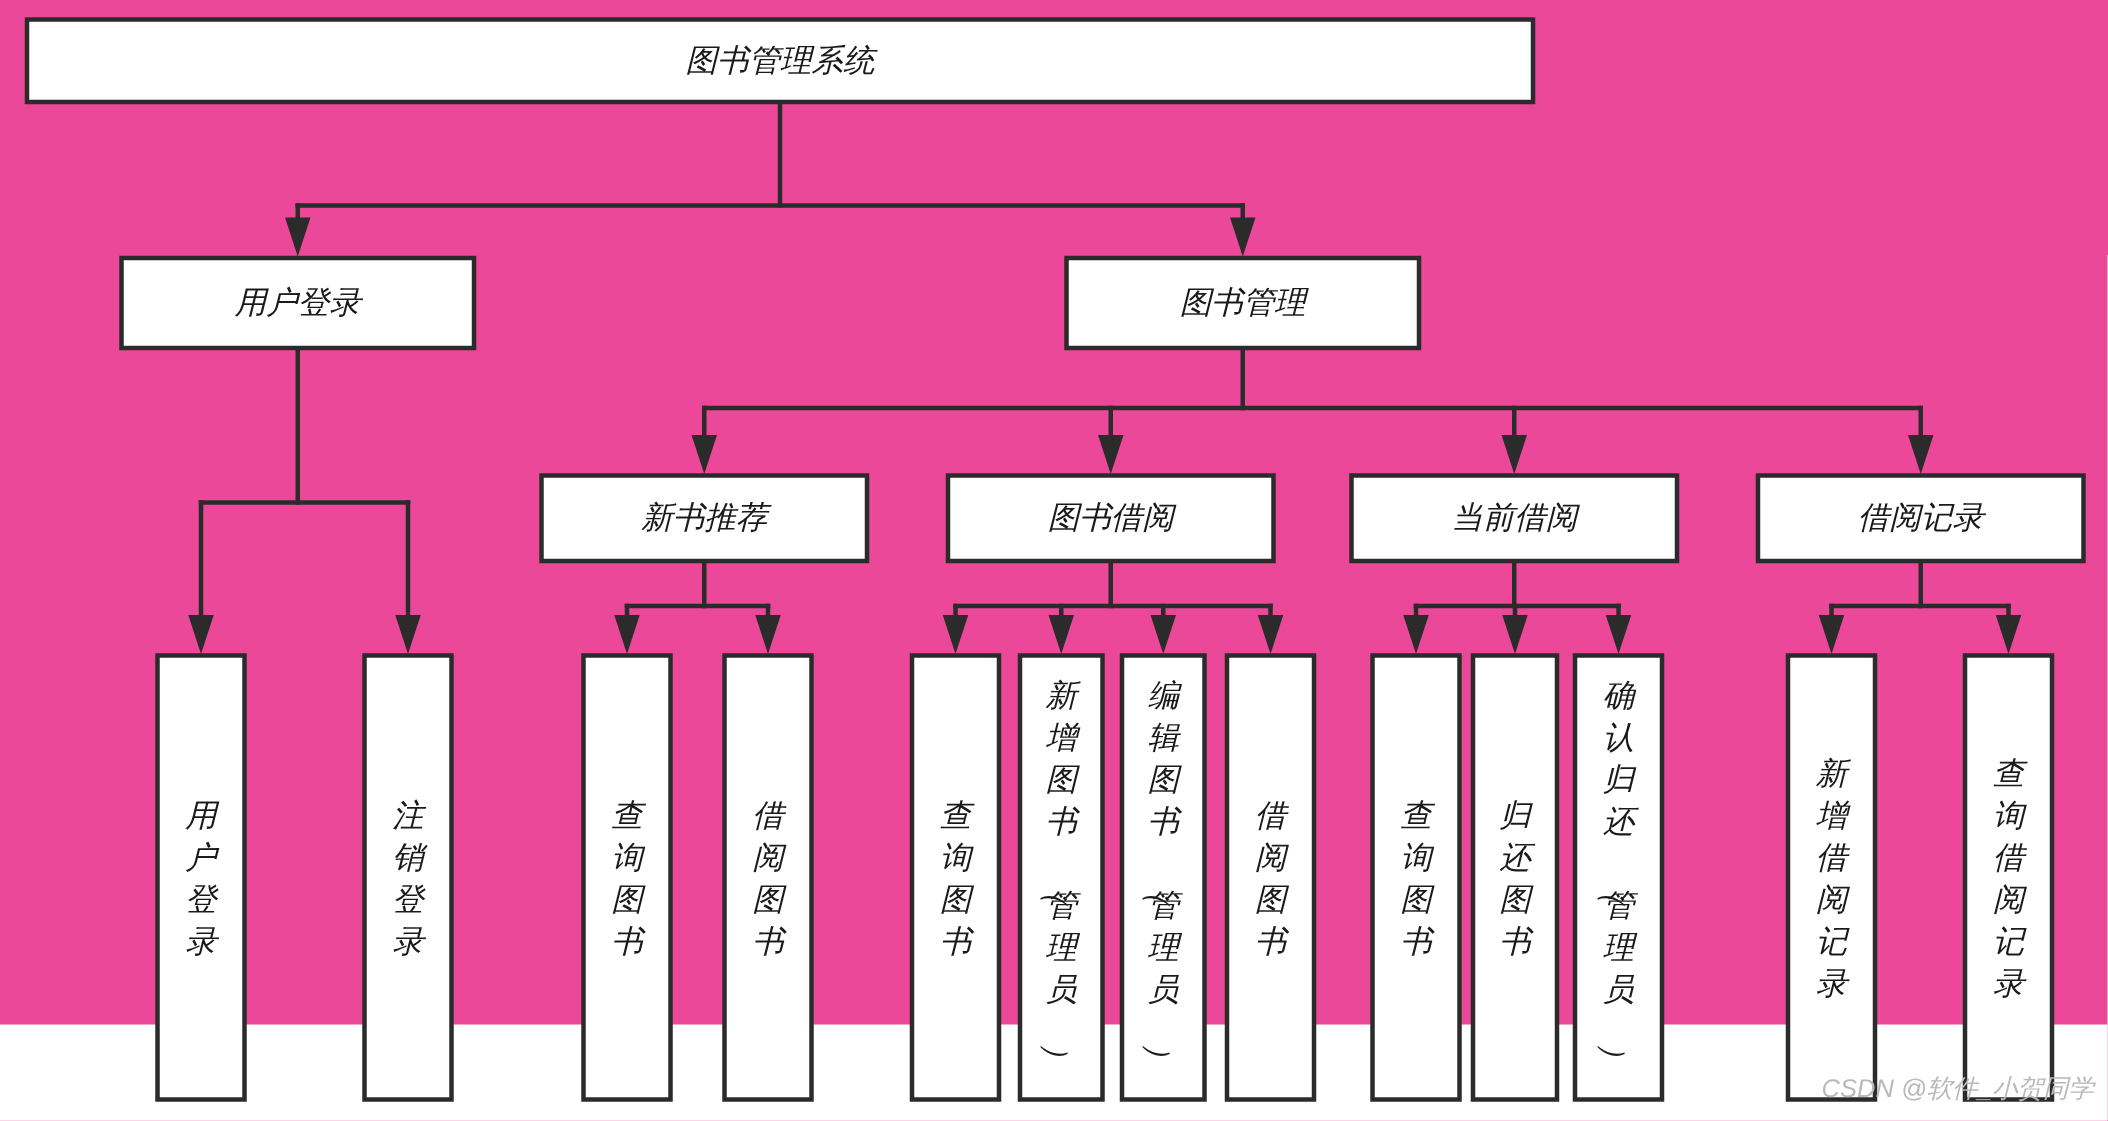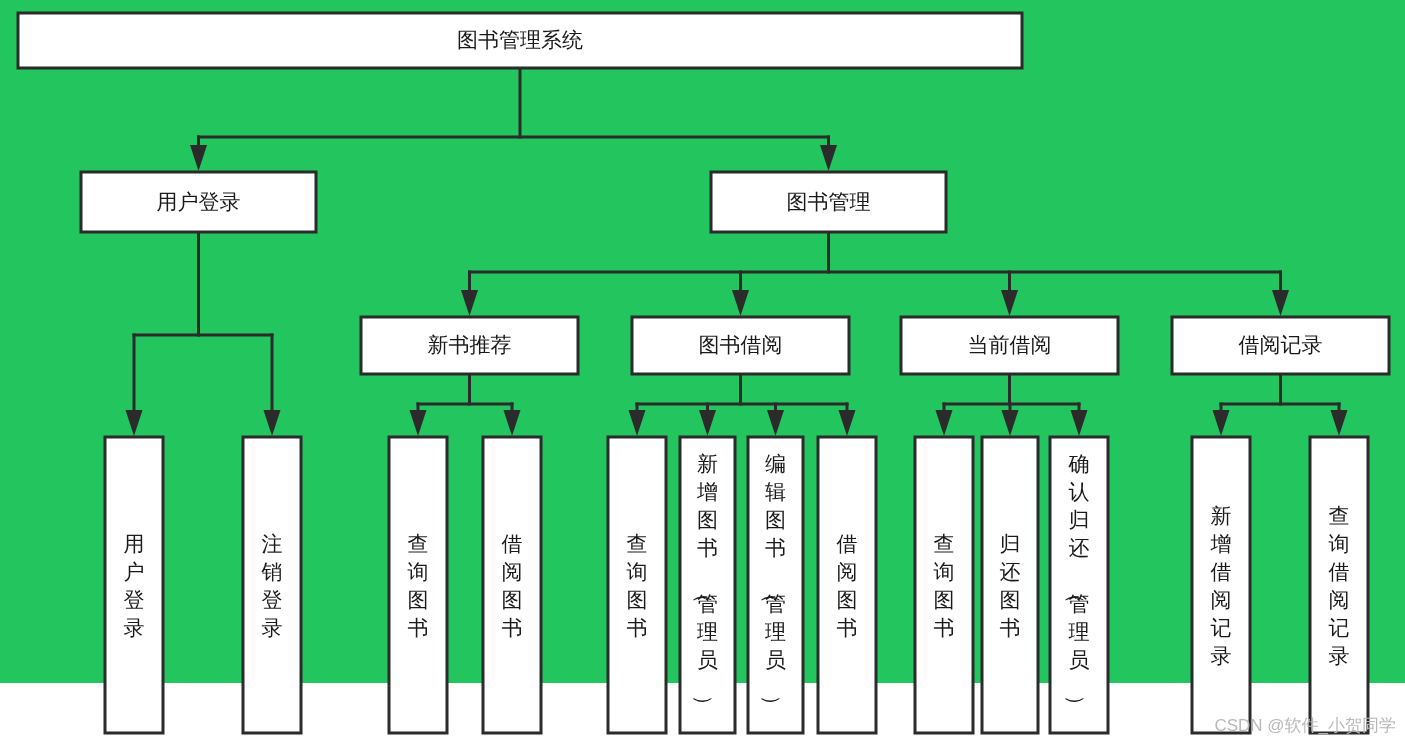--- a/index.html
+++ b/index.html
@@ -10,21 +10,22 @@
   body {
     width: 1405px;
     height: 747px;
     font-family: "Liberation Sans", "DejaVu Sans", sans-serif;
     overflow: hidden;
   }
   #diagram-root {
     position: relative;
     width: 1405px;
     height: 683px;
-    background: #22c55e;
+    background: #ec4899;
+    font-style: italic;
   }
   svg#chart-svg {
     position: absolute;
     top: 0;
     left: 0;
     width: 1405px;
     height: 747px;
   }
   .node-rect {
     fill: #ffffff;

